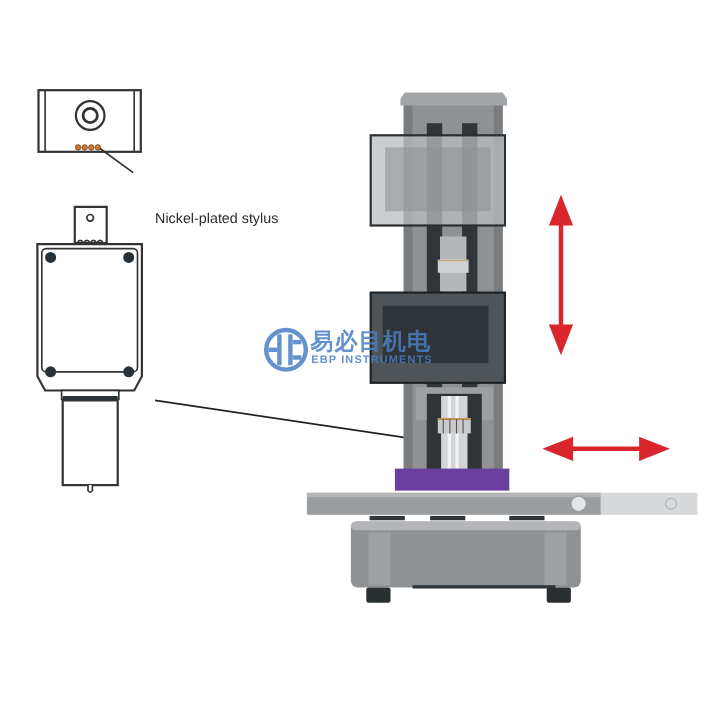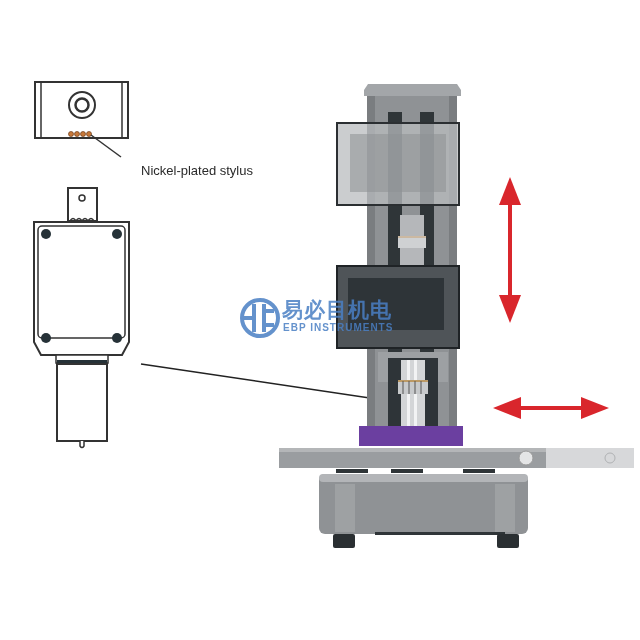--- a/index.html
+++ b/index.html
@@ -1,18 +1,18 @@
 <!DOCTYPE html>
 <html><head>
 <meta charset="utf-8">
 <style>
   html, body { margin: 0; padding: 0; background: #ffffff; }
   body { width: 640px; height: 640px; position: relative; overflow: hidden; font-family: "Liberation Sans", sans-serif; }
   svg { position: absolute; left: 0; top: 0; }
-  .label { position: absolute; font-size: 13px; color: #2a2a2a; white-space: nowrap; }
+  .label { position: absolute; font-size: 13px; color: #2a2a2a; white-space: nowrap; margin-top: 28px; }
   .wm-cn { position: absolute; font-size: 21px; font-weight: bold; color: #4a7fc4; opacity: 0.85; letter-spacing: 1px; font-family: "DejaVu Sans", sans-serif; }
   .wm-en { position: absolute; font-size: 10px; font-weight: bold; color: #4a7fc4; opacity: 0.85; letter-spacing: 1px; text-align: center; }
 </style>
 </head>
 <body>
 
 <svg width="640" height="640" viewBox="0 0 640 640">
 
   <g>
     <rect x="35" y="82" width="93" height="56" fill="#fff" stroke="#333" stroke-width="2"></rect>

